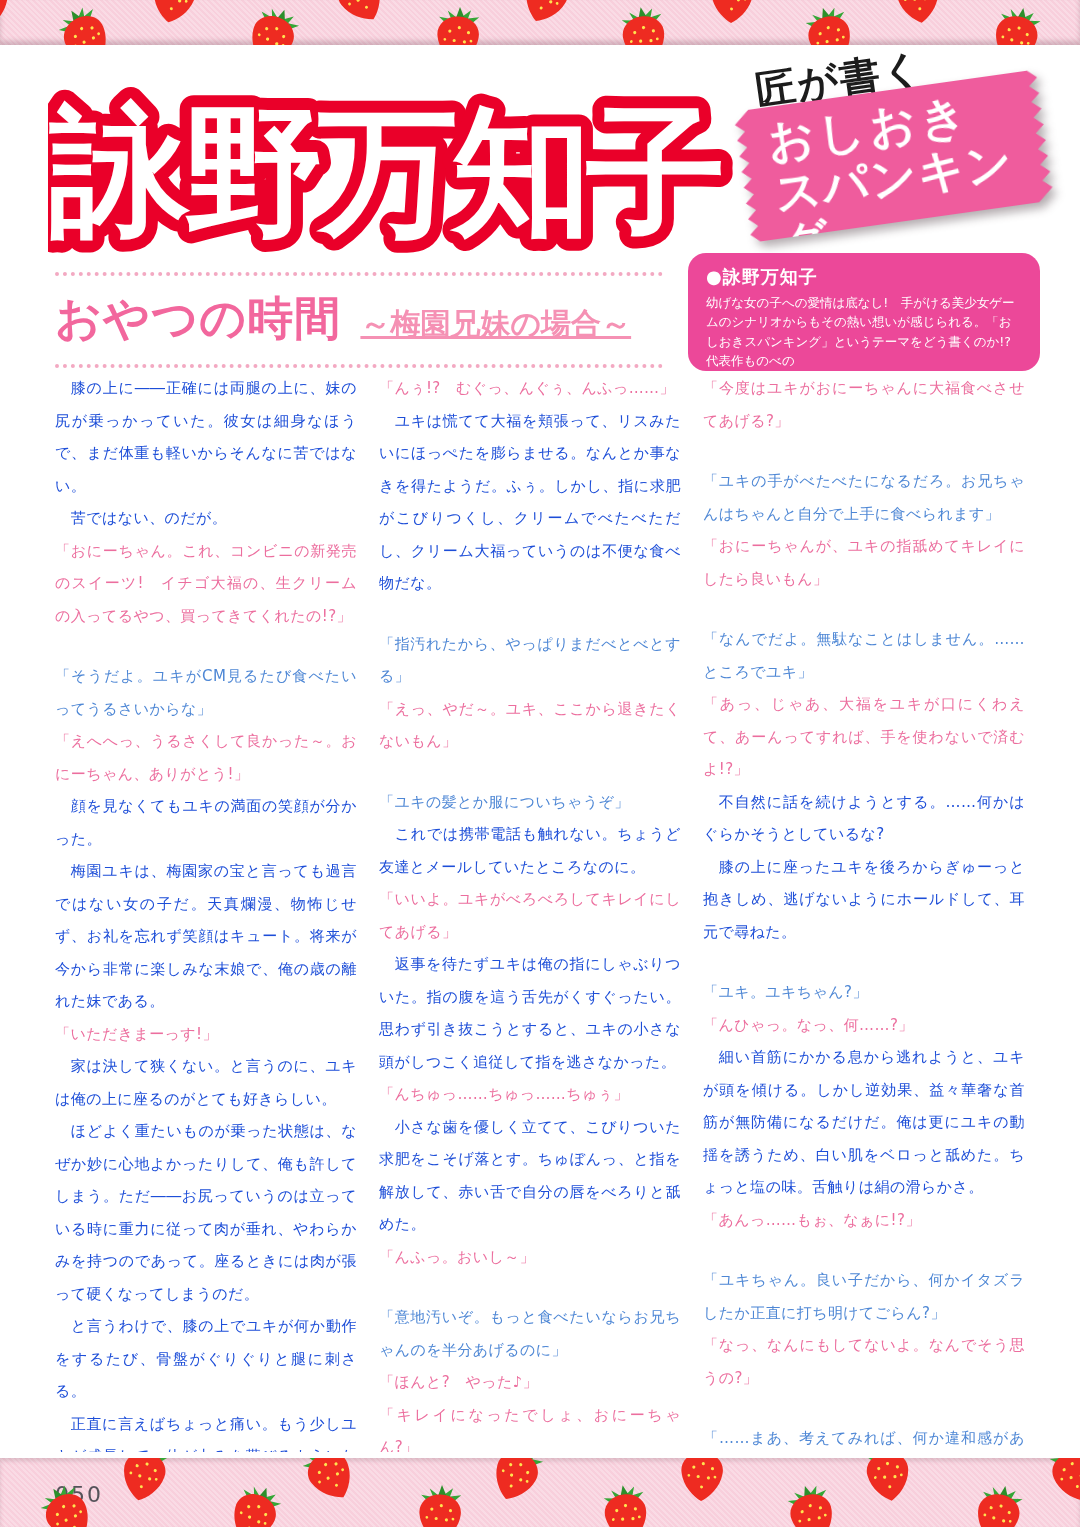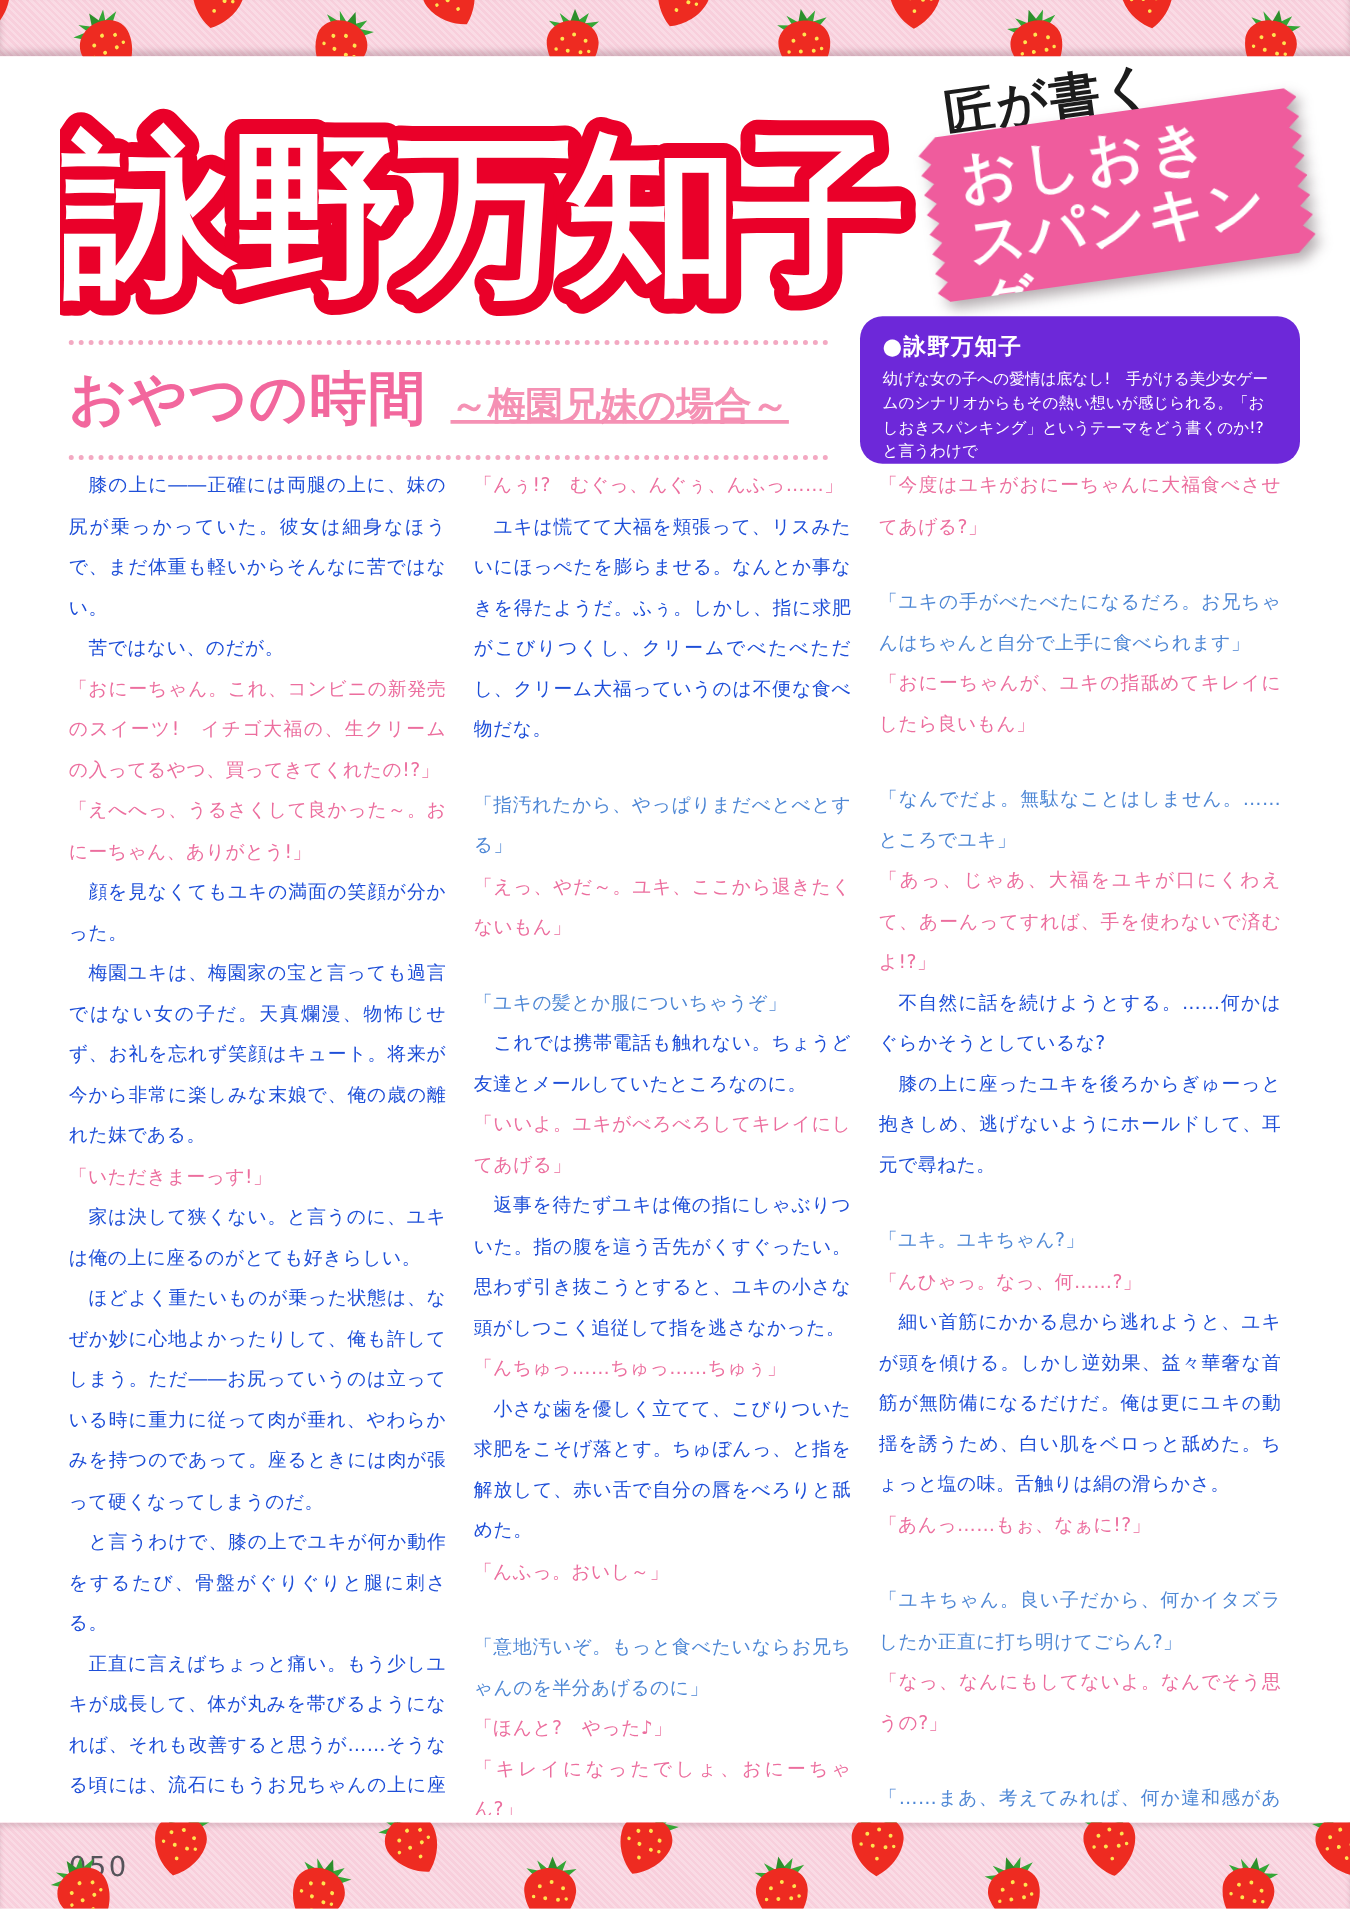--- a/index.html
+++ b/index.html
@@ -57,21 +57,21 @@
   .section-header {
     position:absolute; left:55px; top:272px; width:608px;
     border-top:4px dotted #f3a9c2; border-bottom:4px dotted #f3a9c2;
     padding:12px 0 14px 0;
   }
   .section-title { font-size:46px; font-weight:700; color:#f2679d; letter-spacing:1px; display:inline; }
   .section-sub { font-size:30px; font-weight:700; color:#f591b4; display:inline; margin-left:14px;text-decoration:underline; }
   
   .profile-card {
     position:absolute; left:688px; top:253px; width:352px; height:118px;
-    background:#6d28d9; border-radius:18px; box-sizing:border-box;
+    background:#ec4899; border-radius:18px; box-sizing:border-box;
     padding:12px 16px 10px 18px; color:#ffffff;
   }
   .profile-name { font-size:18px; font-weight:800; letter-spacing:1px; margin-bottom:4px; }
   .profile-bio  { font-size:12.5px; line-height:1.55; }
   .profile-works{ font-size:12.5px; line-height:1.55; }
   
   .article {
     position:absolute; left:55px; top:372px; width:970px; height:1080px;
     display:grid; grid-template-columns:302px 302px 322px; column-gap:22px;
   }
@@ -337,28 +337,29 @@
 </div>
 
 <div class="section-header">
   <span class="section-title">おやつの時間</span>
   <span class="section-sub">～梅園兄妹の場合～</span>
 </div>
 
 <div class="profile-card">
   <div class="profile-name">●詠野万知子</div>
   <div class="profile-bio">幼げな女の子への愛情は底なし!　手がける美少女ゲームのシナリオからもその熱い想いが感じられる。「おしおきスパンキング」というテーマをどう書くのか!?</div>
-  <div class="profile-works">と言うわけで</div>
+  <div class="profile-works">代表作ものべの</div>
 </div>
 
 <div class="article">
   <div class="col">
       <p class="para n">膝の上に――正確には両腿の上に、妹の尻が乗っかっていた。彼女は細身なほうで、まだ体重も軽いからそんなに苦ではない。</p>
       <p class="para n">苦ではない、のだが。</p>
       <p class="para p">「おにーちゃん。これ、コンビニの新発売のスイーツ!　イチゴ大福の、生クリームの入ってるやつ、買ってきてくれたの!?」</p>
+      <p class="para b">「そうだよ。ユキがCM見るたび食べたいってうるさいからな」</p>
       <p class="para p">「えへへっ、うるさくして良かった～。おにーちゃん、ありがとう!」</p>
       <p class="para n">顔を見なくてもユキの満面の笑顔が分かった。</p>
       <p class="para n">梅園ユキは、梅園家の宝と言っても過言ではない女の子だ。天真爛漫、物怖じせず、お礼を忘れず笑顔はキュート。将来が今から非常に楽しみな末娘で、俺の歳の離れた妹である。</p>
       <p class="para p">「いただきまーっす!」</p>
       <p class="para n">家は決して狭くない。と言うのに、ユキは俺の上に座るのがとても好きらしい。</p>
       <p class="para n">ほどよく重たいものが乗った状態は、なぜか妙に心地よかったりして、俺も許してしまう。ただ――お尻っていうのは立っている時に重力に従って肉が垂れ、やわらかみを持つのであって。座るときには肉が張って硬くなってしまうのだ。</p>
       <p class="para n">と言うわけで、膝の上でユキが何か動作をするたび、骨盤がぐりぐりと腿に刺さる。</p>
       <p class="para n">正直に言えばちょっと痛い。もう少しユキが成長して、体が丸みを帯びるようになれば、それも改善すると思うが……そうなる頃には、流石にもうお兄ちゃんの上に座ってはくれないだろう。</p>
     </div>
   <div class="col">

